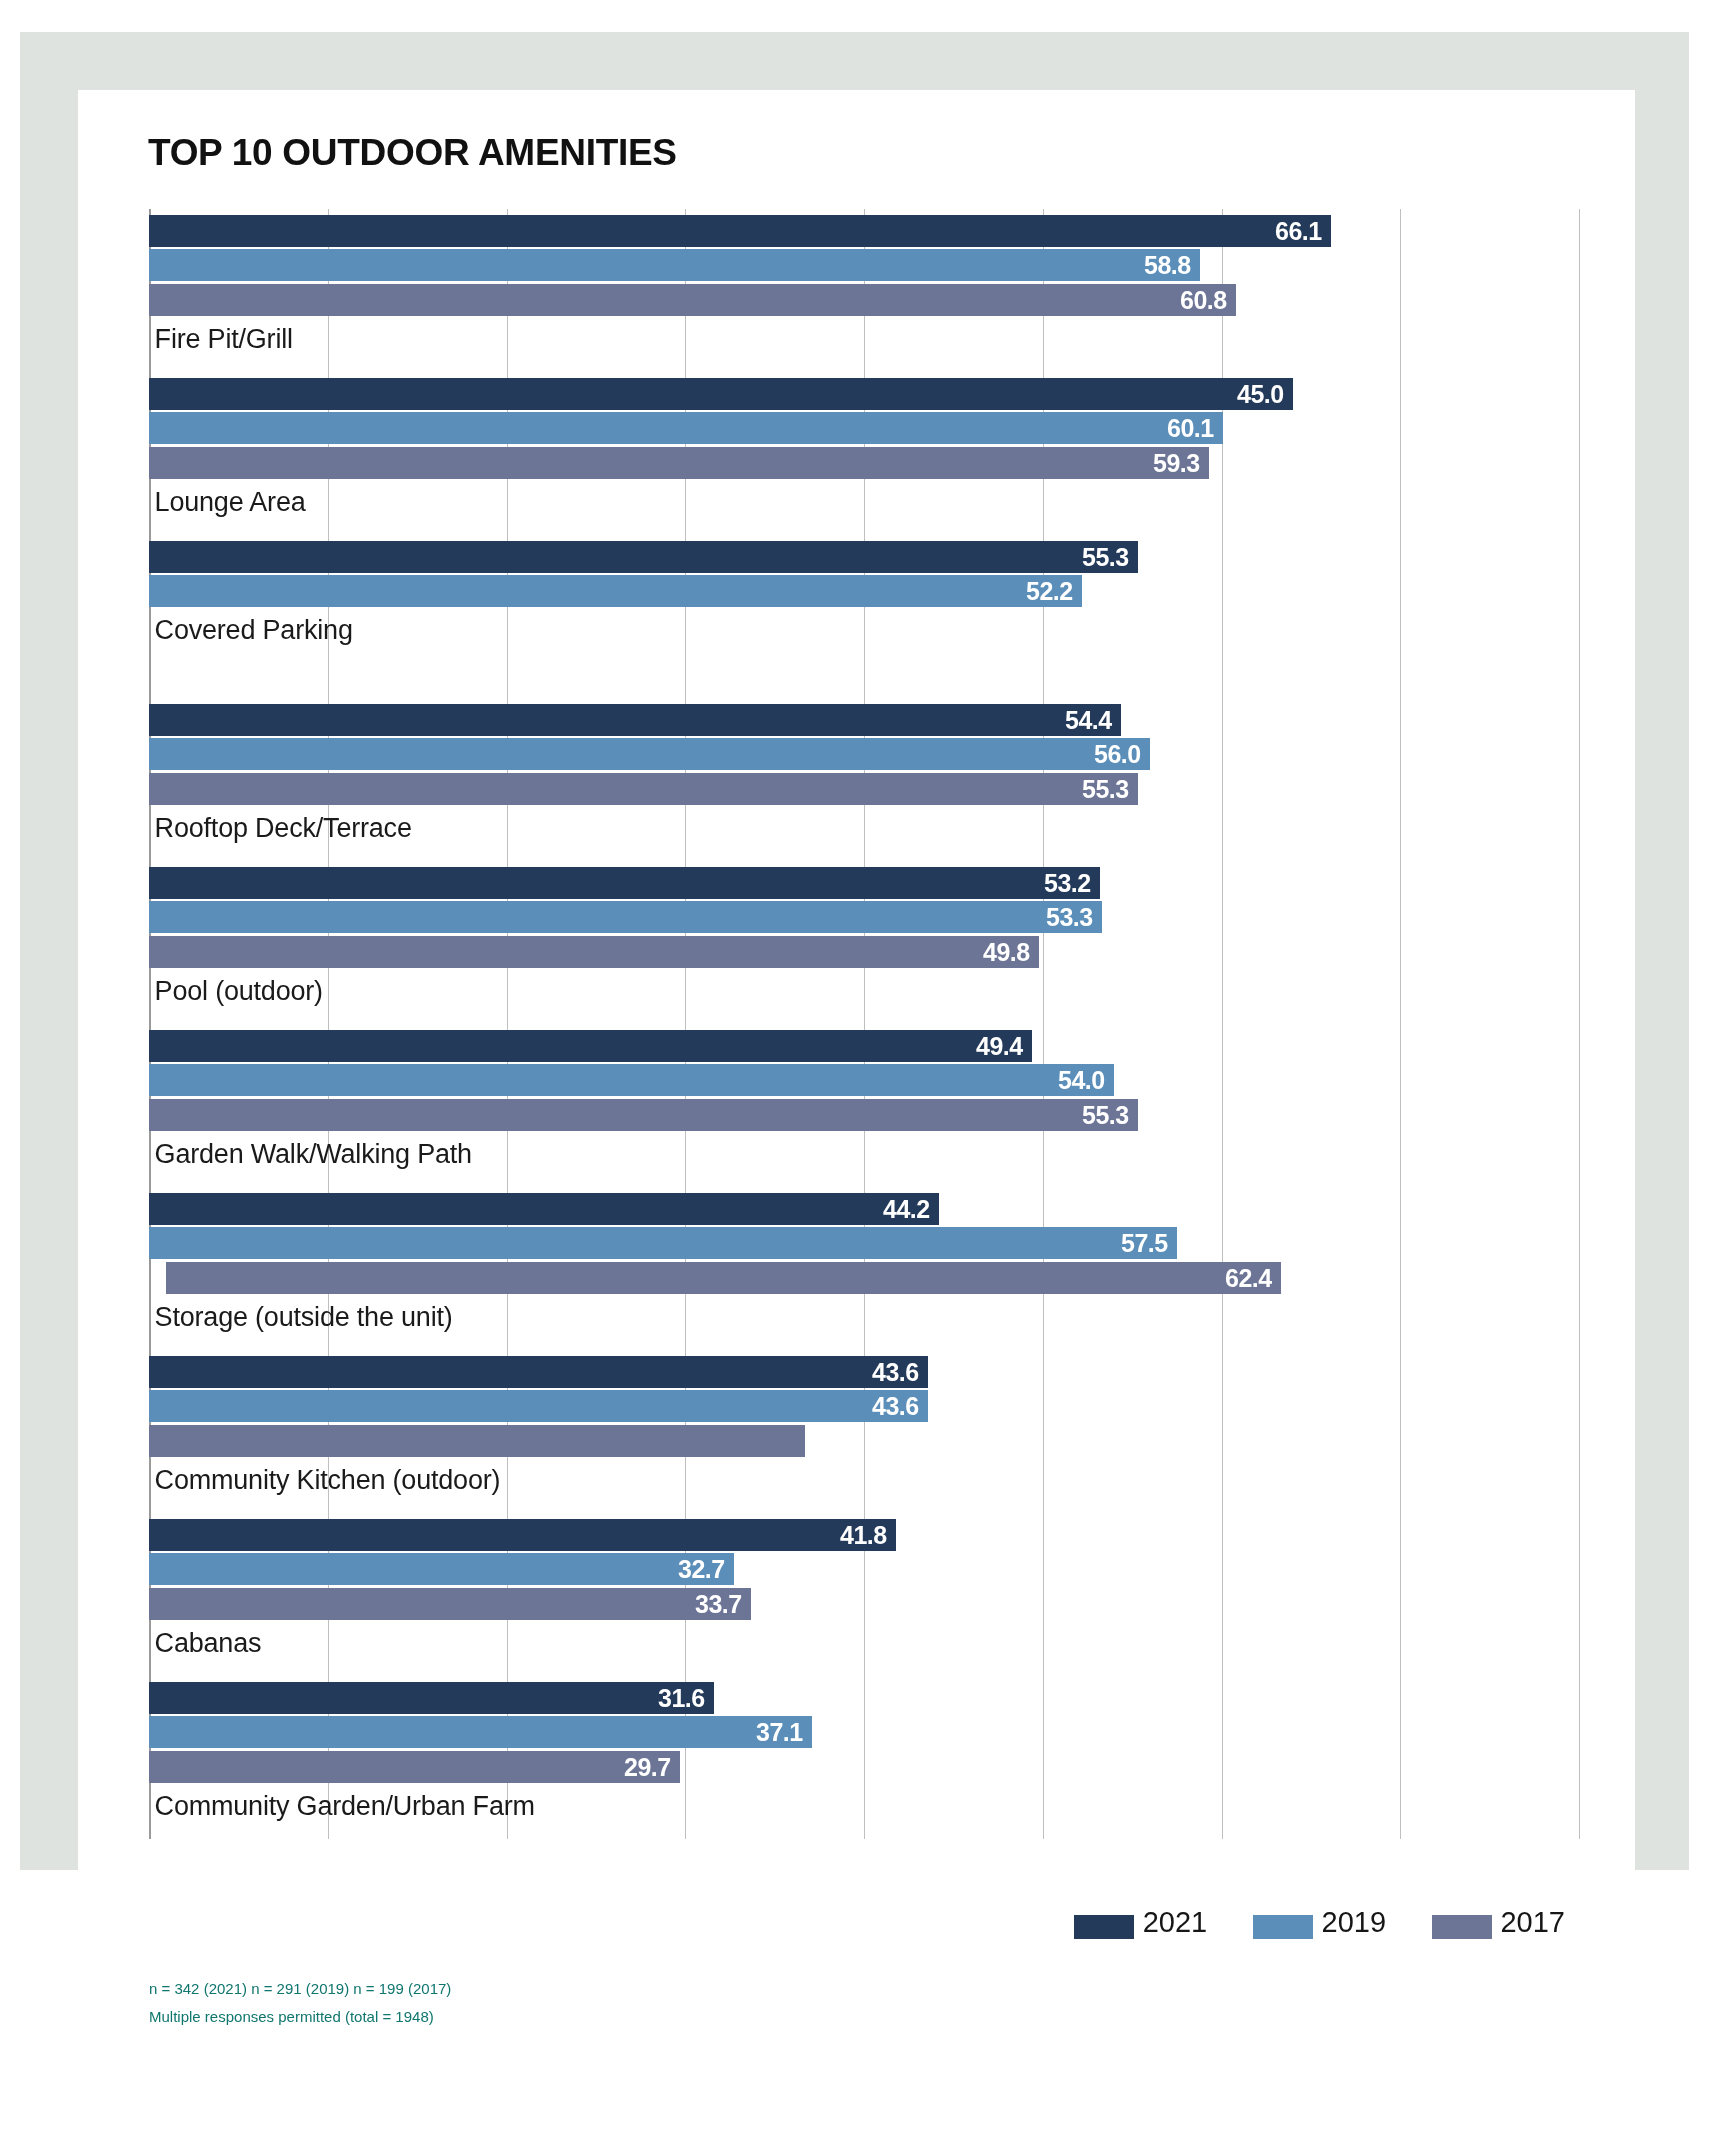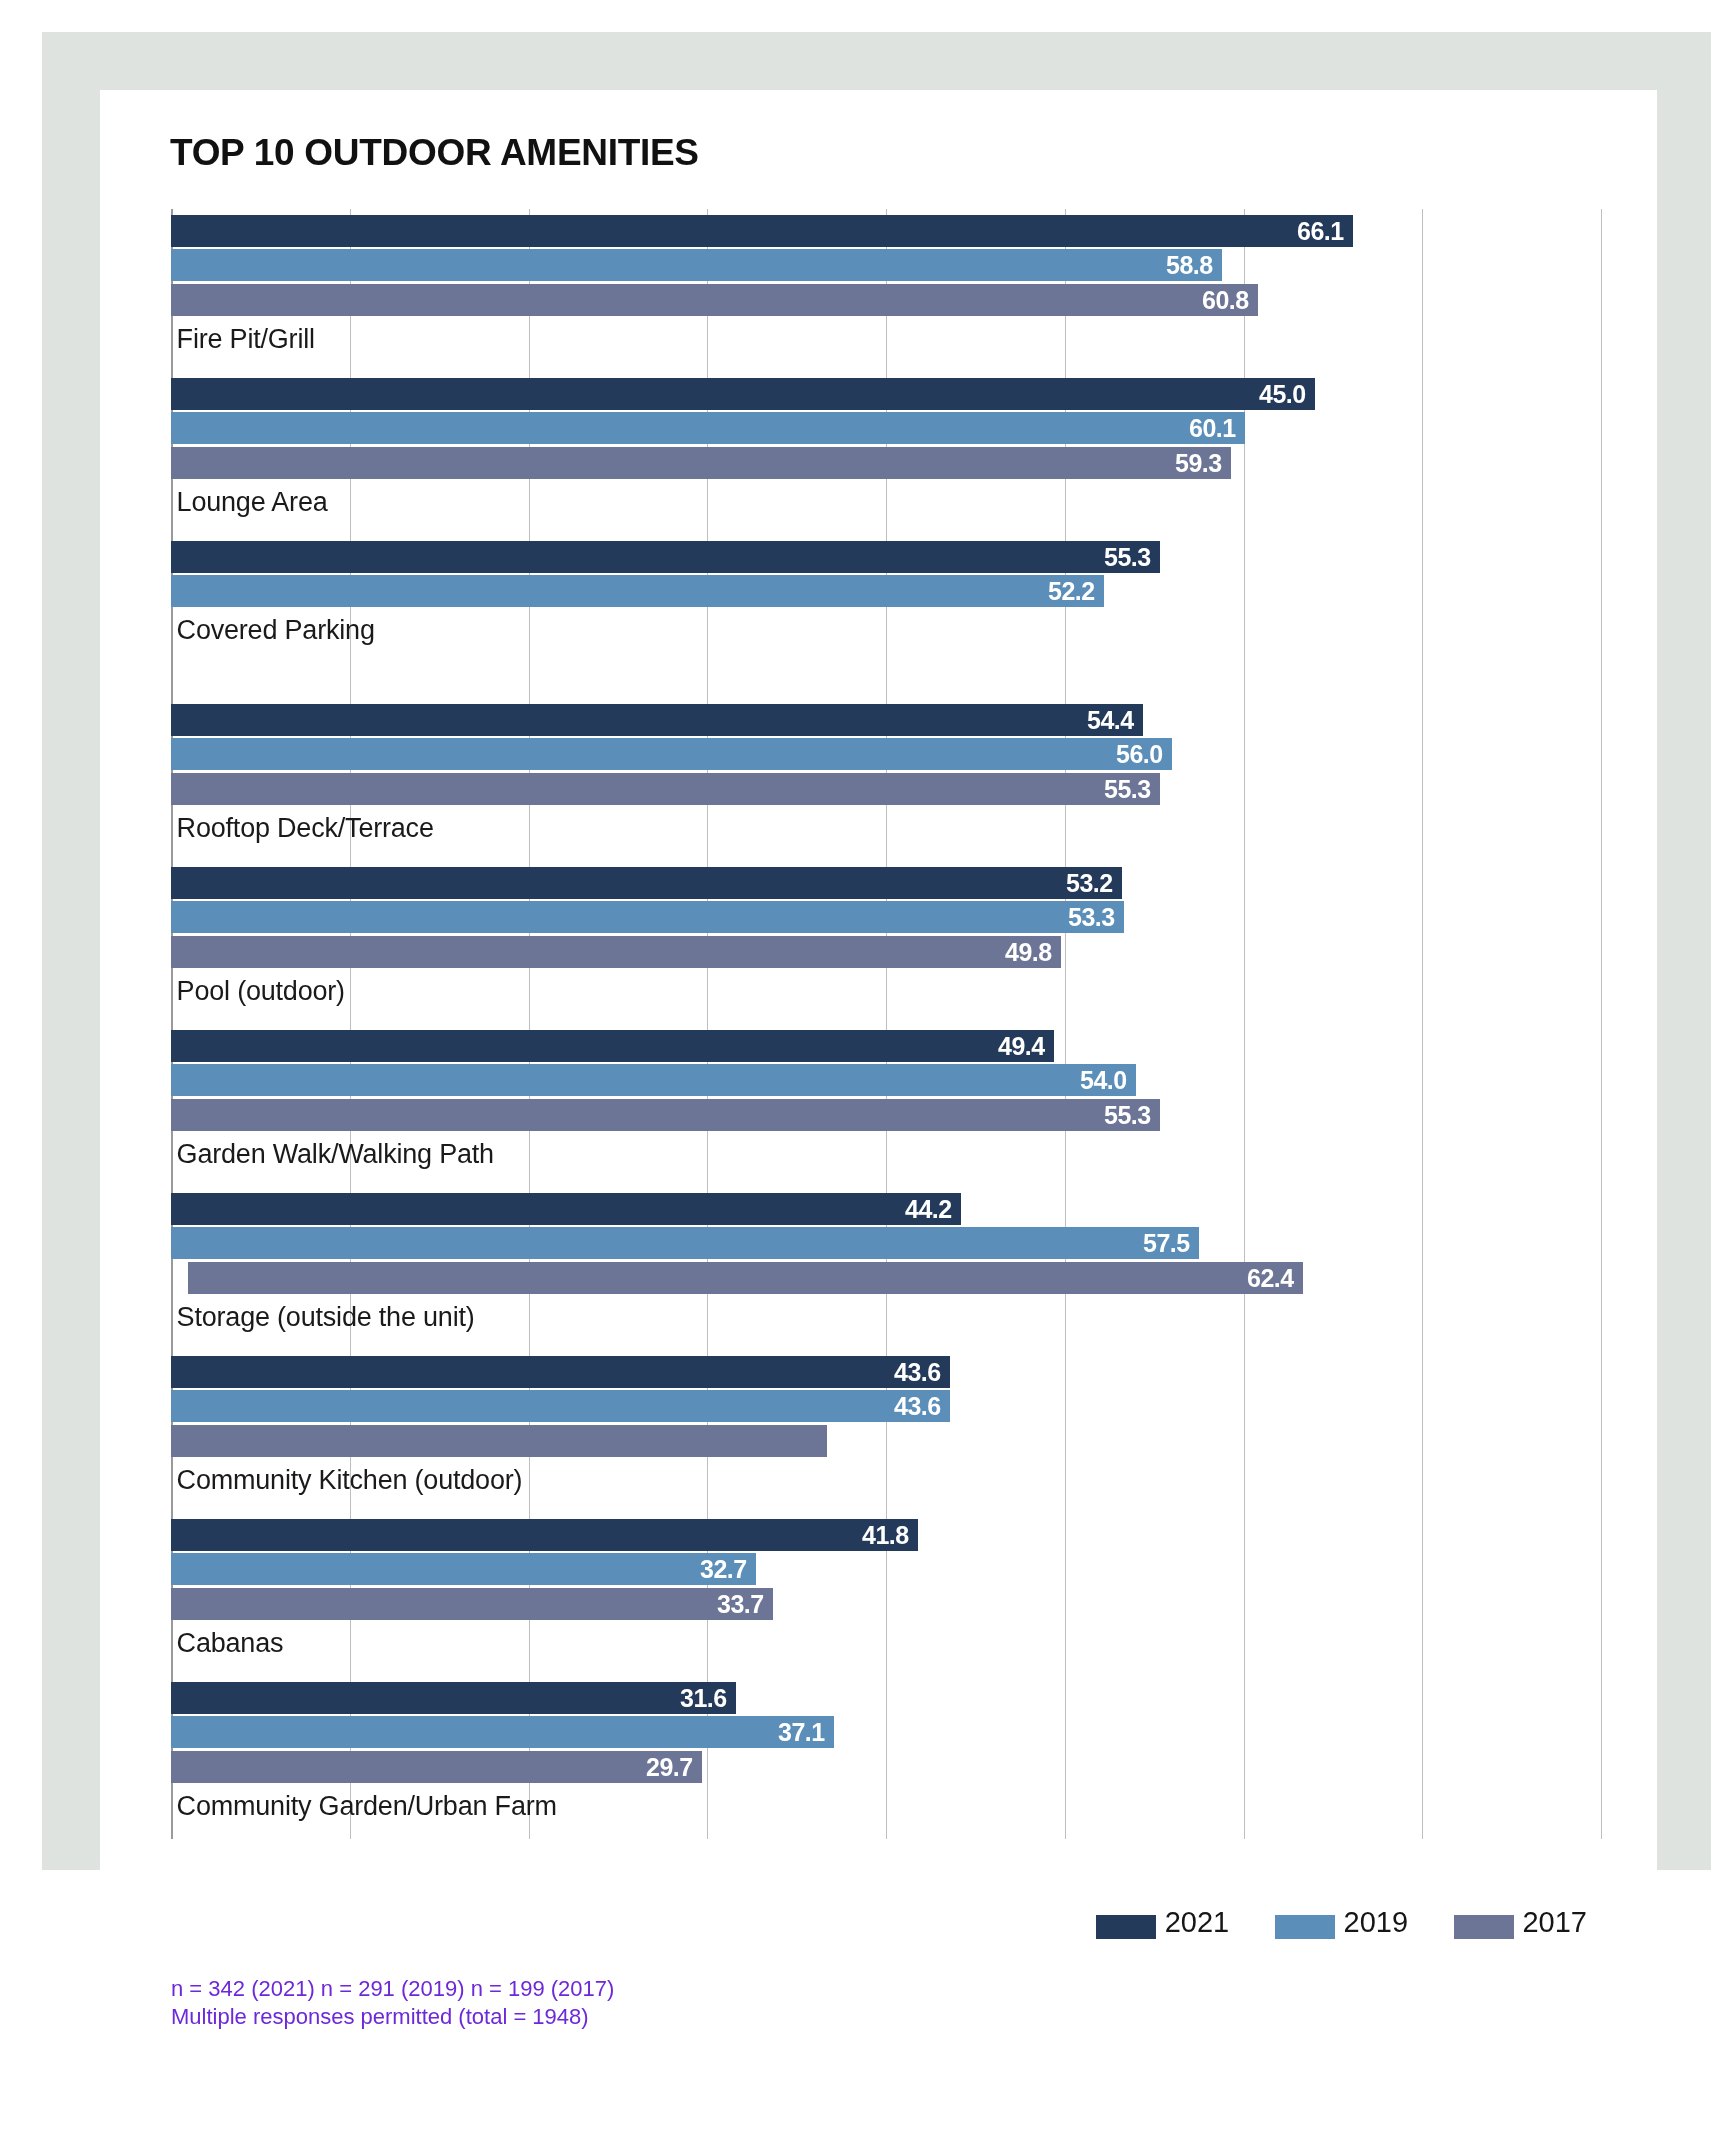--- a/index.html
+++ b/index.html
@@ -18,21 +18,21 @@
     position: relative;
     width: 1728px;
     height: 2150px;
     background: #ffffff;
     box-sizing: border-box;
   }
 
   
   .frame {
     position: absolute;
-    left: 42px;
+    left: 20px;
     top: 32px;
     width: 1669px;
     height: 1838px;
     background: #dfe3e0;
     box-sizing: border-box;
     padding-left: 40px;
   }
 
   
   .card {
@@ -162,23 +162,23 @@
     font-size: 29px;
     color: #161616;
     font-family: "Liberation Sans", sans-serif;
   }
 
   
   .footnote {
     position: absolute;
     left: 71px;
     top: 1885px;
-    font-size: 22px;
+    font-size: 15px;
     line-height: 28px;
-    color: #6d28d9;
+    color: #0f766e;
     font-family: "Liberation Sans", sans-serif;
   }
   .footnote div { white-space: nowrap; }
 </style>
 </head>
 <body>
 
 <div class="page">
   <div class="frame">
     <div class="card">

